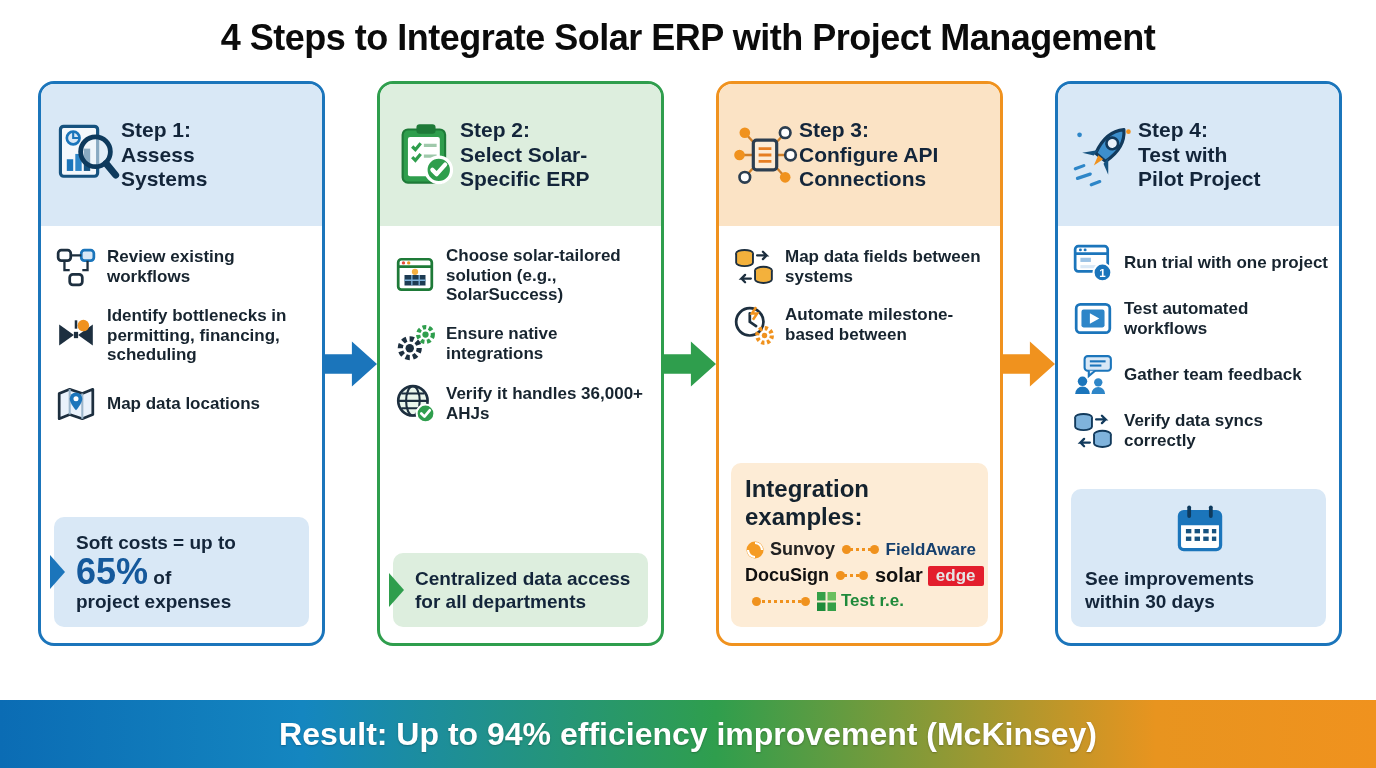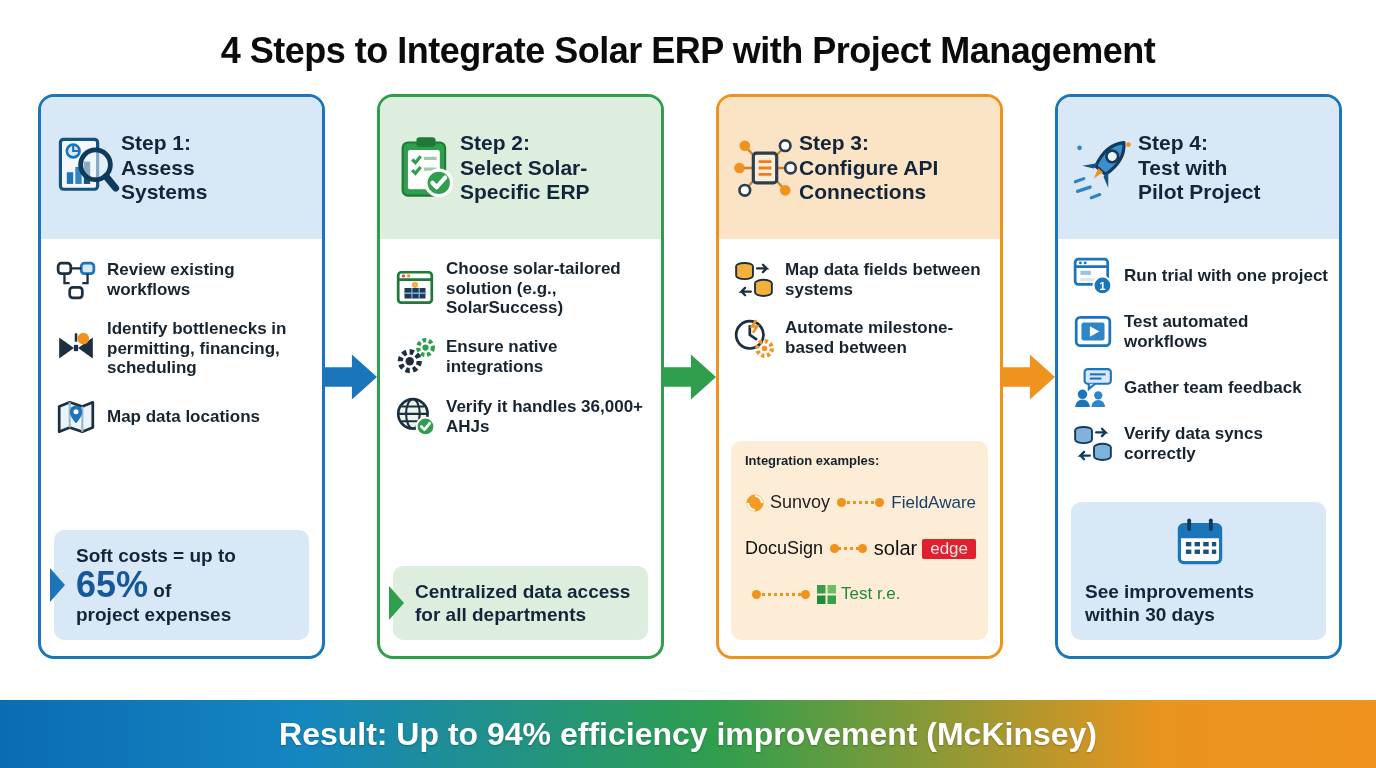--- a/index.html
+++ b/index.html
@@ -2,21 +2,21 @@
 <html><head>
 <meta charset="utf-8">
 <style>
   html,body{margin:0;padding:0;}
   body{
     width:1376px;height:768px;position:relative;overflow:hidden;
     background:#ffffff;font-family:"Liberation Sans", sans-serif;color:#16222e;
   }
   .page-title{
     text-align:center;font-size:36px;font-weight:bold;letter-spacing:-0.5px;
-    color:#0b0b0b;padding-top:30px;margin:0;
+    color:#0b0b0b;padding-top:17px;margin:0;
   }
   .board{
     display:flex;align-items:stretch;padding:0 38px;margin-top:22px;height:565px;box-sizing:border-box;
   }
   .step{
     flex:0 0 287px;border:3.5px solid var(--accent);border-radius:16px;background:#fff;
     display:flex;flex-direction:column;overflow:hidden;box-sizing:border-box;
   }
   .arrow-gap{flex:1;display:flex;align-items:center;justify-content:center;}
   .arrow-gap svg{width:52px;height:50px;}
@@ -45,22 +45,22 @@
     border-left:15px solid var(--accent);
   }
   .callout .big{font-size:36px;color:#15599c;font-weight:bold;line-height:1;}
   .callout.with-icon{display:flex;align-items:center;gap:12px;padding-left:14px;flex-direction:column;}
   .callout.with-icon::before{display:none;}
   .callout.with-icon svg{width:52px;height:52px;flex:0 0 52px;}
 
   .integration{
     margin:0 12px 16px;background:#fdecd6;border-radius:10px;padding:12px 12px 12px 14px;
   }
-  .int-heading{font-size:13px;font-weight:bold;color:#14222e;margin:0 0 8px 0;}
-  .int-row{display:flex;align-items:center;margin:24px 0;font-weight:normal;}
+  .int-heading{font-size:24px;font-weight:bold;color:#14222e;margin:0 0 8px 0;}
+  .int-row{display:flex;align-items:center;margin:4px 0;font-weight:bold;}
   .connector{flex:1;border-top:3px dotted #f0921e;position:relative;height:0;margin:0 10px;min-width:26px;}
   .connector::before,.connector::after{
     content:"";position:absolute;top:-6px;width:9px;height:9px;border-radius:50%;background:#f0921e;
   }
   .connector::before{left:-3px;}
   .connector::after{right:-3px;}
   .connector.lead{flex:0 0 52px;}
   .logo-wrap{display:flex;align-items:center;gap:5px;}
   .logo-sunvoy-text{font-size:18px;color:#222;}
   .logo-fieldaware{font-size:17px;color:#16406e;}

